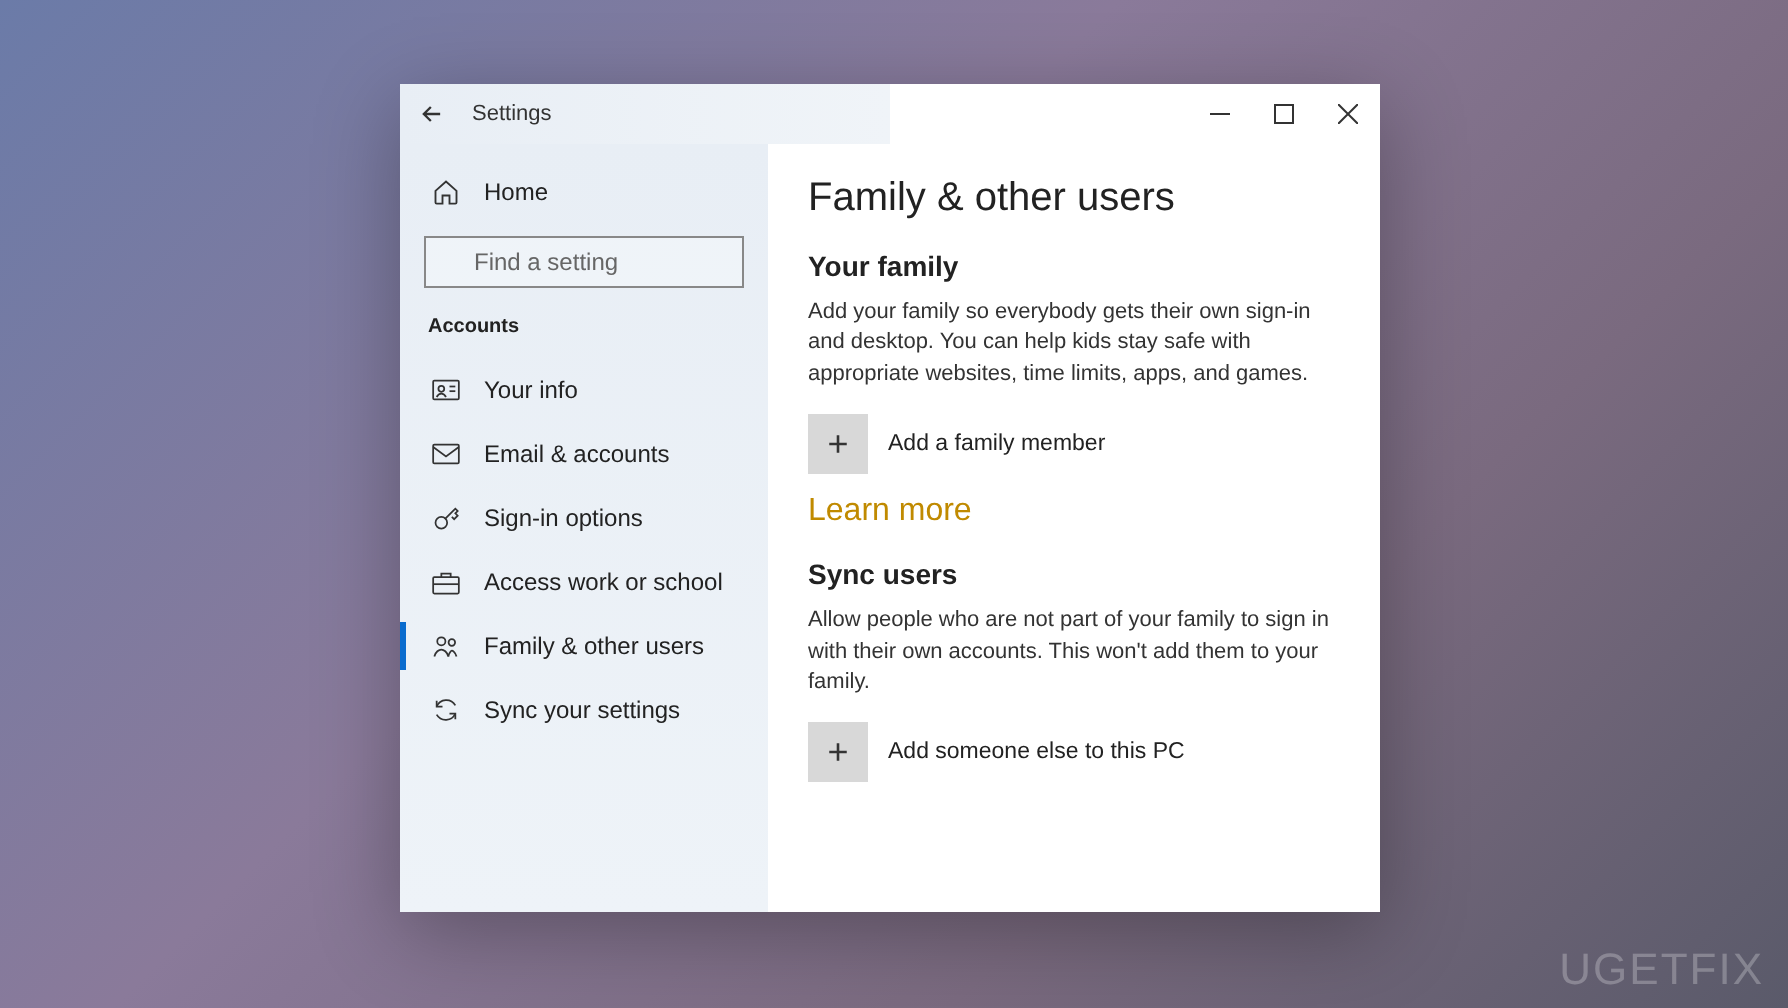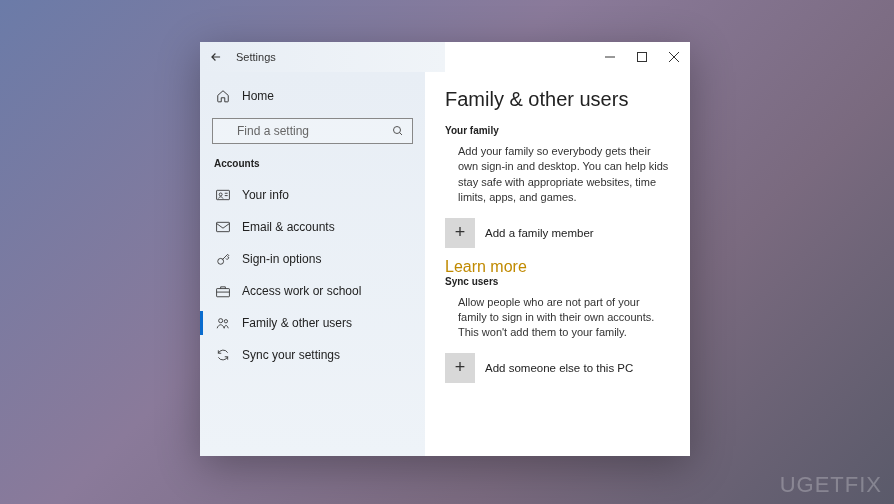--- a/index.html
+++ b/index.html
@@ -4,33 +4,33 @@
 <style>
   * { margin: 0; padding: 0; box-sizing: border-box; font-family: "Segoe UI", -apple-system, sans-serif; }
   body { width: 894px; height: 504px; background: linear-gradient(135deg, #6b7ba8 0%, #8a7a9a 40%, #7a6a7f 70%, #5a5a6a 100%); position: relative; overflow: hidden; }
   .window { position: absolute; left: 200px; top: 42px; width: 490px; height: 414px; background: #fff; box-shadow: 0 10px 40px rgba(0,0,0,0.3); display: flex; flex-direction: column; }
   .titlebar { height: 30px; display: flex; align-items: center; background: linear-gradient(to right, #e8eef5 0%, #f0f4f8 50%, #fff 50%); }
   .tb-back { width: 32px; display: flex; align-items: center; justify-content: center; color: #333; }
   .tb-title { font-size: 11px; color: #333; padding-left: 4px; }
   .tb-spacer { flex: 1; }
   .tb-btn { width: 32px; height: 30px; display: flex; align-items: center; justify-content: center; color: #333; }
   .content { flex: 1; display: flex; overflow: hidden; }
-  .sidebar { width: 225px; background: linear-gradient(to bottom, #e8eef5 0%, #eef3f8 100%); display: flex; flex-direction: column; padding-top: 8px; }
+  .sidebar { width: 184px; background: linear-gradient(to bottom, #e8eef5 0%, #eef3f8 100%); display: flex; flex-direction: column; padding-top: 8px; }
   .nav-row { display: flex; align-items: center; height: 32px; padding: 0 14px; color: #222; font-size: 12px; cursor: default; }
   .nav-row .icon { width: 18px; display: inline-flex; align-items: center; justify-content: center; margin-right: 10px; color: #333; }
   .searchbox { margin: 6px 12px 8px 12px; height: 26px; border: 1px solid #888; display: flex; align-items: center; padding: 0 24px; background: rgba(255,255,255,0.3); }
   .searchbox input { flex: 1; border: none; background: transparent; font-size: 12px; color: #555; outline: none; }
   .searchbox input::placeholder { color: #666; }
   .section-label { font-size: 10px; font-weight: 700; padding: 6px 14px 10px 14px; color: #222; }
   .nav-row.active { position: relative; }
   .nav-row.active::before { content: ""; position: absolute; left: 0; top: 4px; bottom: 4px; width: 3px; background: #0a6cce; }
   .main { flex: 1; background: #fff; padding: 16px 20px 0 20px; overflow: auto; }
   .main h1 { font-size: 20px; font-weight: 400; color: #222; margin-bottom: 14px; }
-  .main h2 { font-size: 10px; font-weight: 600; color: #222; margin-bottom: 8px; }
-  .main p { font-size: 11px; color: #333; line-height: 1.4; margin-bottom: 12px; margin-left: 13px; }
+  .main h2 { font-size: 14px; font-weight: 600; color: #222; margin-bottom: 8px; margin-top: 14px; }
+  .main p { font-size: 11px; color: #333; line-height: 1.4; margin-bottom: 12px; }
   .add-btn { display: flex; align-items: center; margin-bottom: 10px; cursor: default; }
   .plus-tile { width: 30px; height: 30px; background: #d8d8d8; display: flex; align-items: center; justify-content: center; color: #333; font-size: 18px; margin-right: 10px; }
   .add-lbl { font-size: 11.5px; color: #222; }
   .link { font-size: 16px; color: #c08a00; margin-bottom: 0; display: inline-block; }
   .watermark { position: absolute; right: 12px; bottom: 6px; color: rgba(255,255,255,0.25); font-size: 22px; font-weight: 300; letter-spacing: 1px; }
   svg { display: block; }
 </style>
 </head>
 <body>
 

